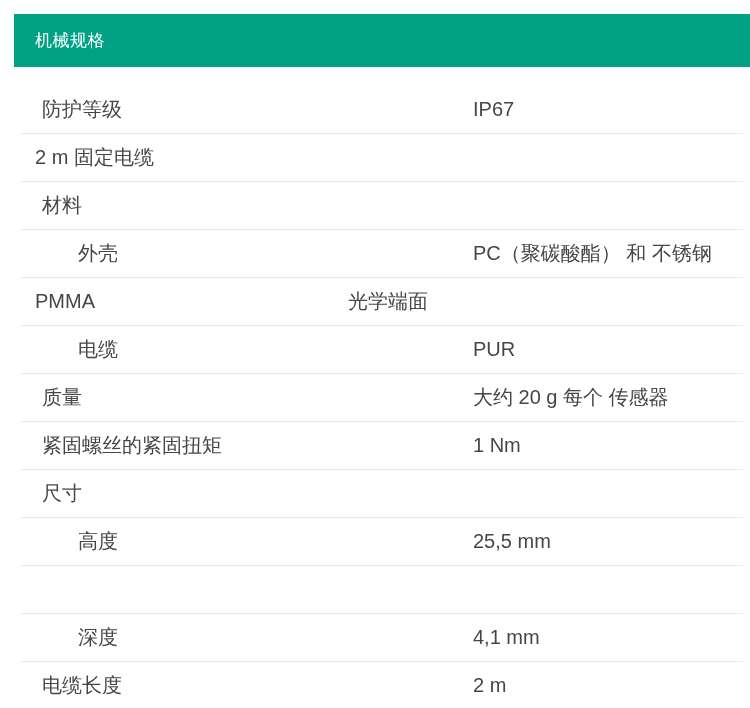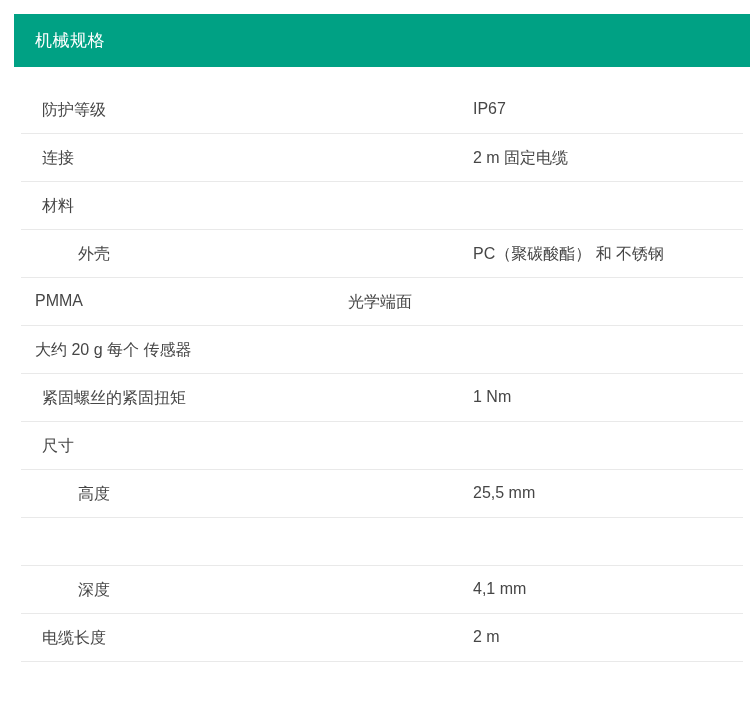--- a/index.html
+++ b/index.html
@@ -28,23 +28,24 @@
     padding-left: 14px;
     font-size: 17px;
     font-weight: 400;
     letter-spacing: 0.5px;
   }
   .spec-table {
     margin-top: 12px;
   }
   .row {
     display: flex;
+    align-items: center;
     height: 48px;
     border-bottom: 1px solid var(--border);
-    font-size: 16px;
+    font-size: 20px;
     color: var(--text);
   }
   .cell.label {
     width: 438px;
     flex: 0 0 438px;
     padding-left: 14px;
     white-space: nowrap;
     overflow: hidden;
   }
   .cell.label.indent {
@@ -63,41 +64,45 @@
   <span>机械规格</span>
 </div>
 
 <div class="spec-table" id="spec-table">
   <div class="row">
     <div class="cell label">防护等级</div>
     <div class="cell value">IP67</div>
   </div>
 
   <div class="row">
-    <div class="cell label">连接</div>
     <div class="cell value">2 m 固定电缆</div>
   </div>
 
   <div class="row">
     <div class="cell label">材料</div>
     <div class="cell value"></div>
   </div>
 
   <div class="row">
     <div class="cell label indent">外壳</div>
     <div class="cell value">PC（聚碳酸酯） 和 不锈钢</div>
   </div>
 
   <div class="row">
     <div class="cell value">PMMA</div>
     <div class="cell label indent">光学端面</div>
   </div>
 
+  <div class="row">
+    <div class="cell label indent">电缆</div>
+    <div class="cell value">PUR</div>
+  </div>
 
   <div class="row">
+    <div class="cell label">质量</div>
     <div class="cell value">大约 20 g 每个 传感器</div>
   </div>
 
   <div class="row">
     <div class="cell label">紧固螺丝的紧固扭矩</div>
     <div class="cell value">1 Nm</div>
   </div>
 
   <div class="row">
     <div class="cell label">尺寸</div>

